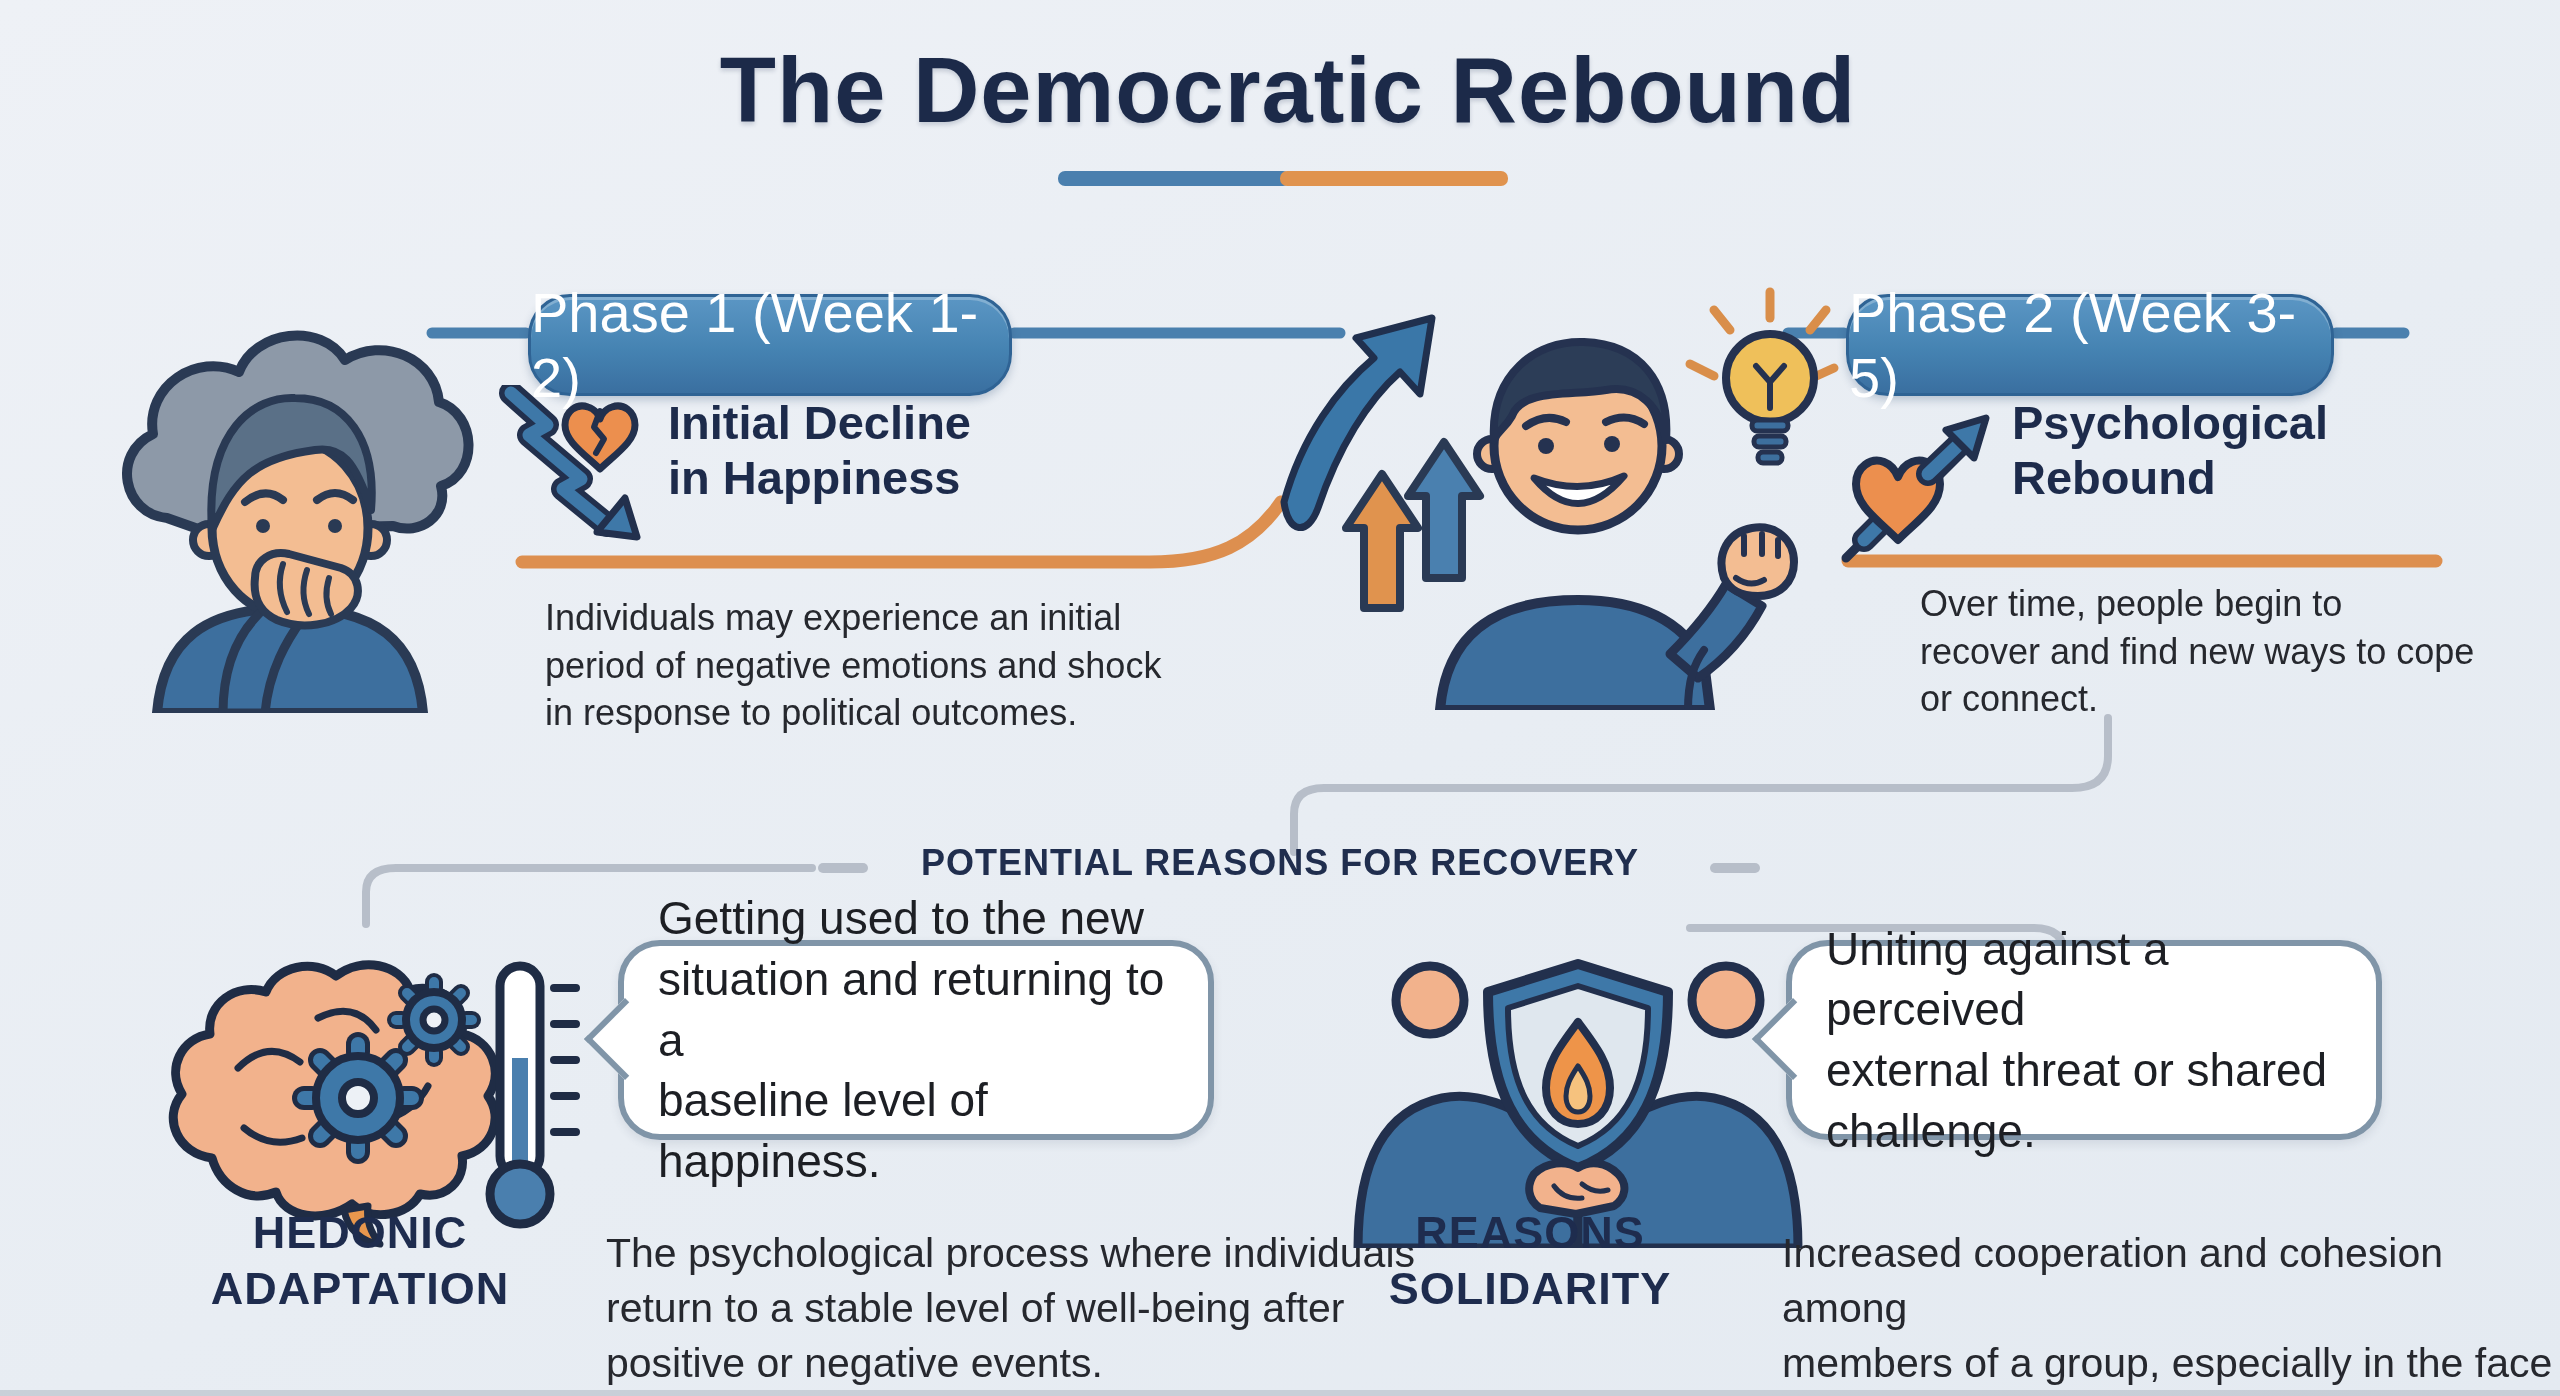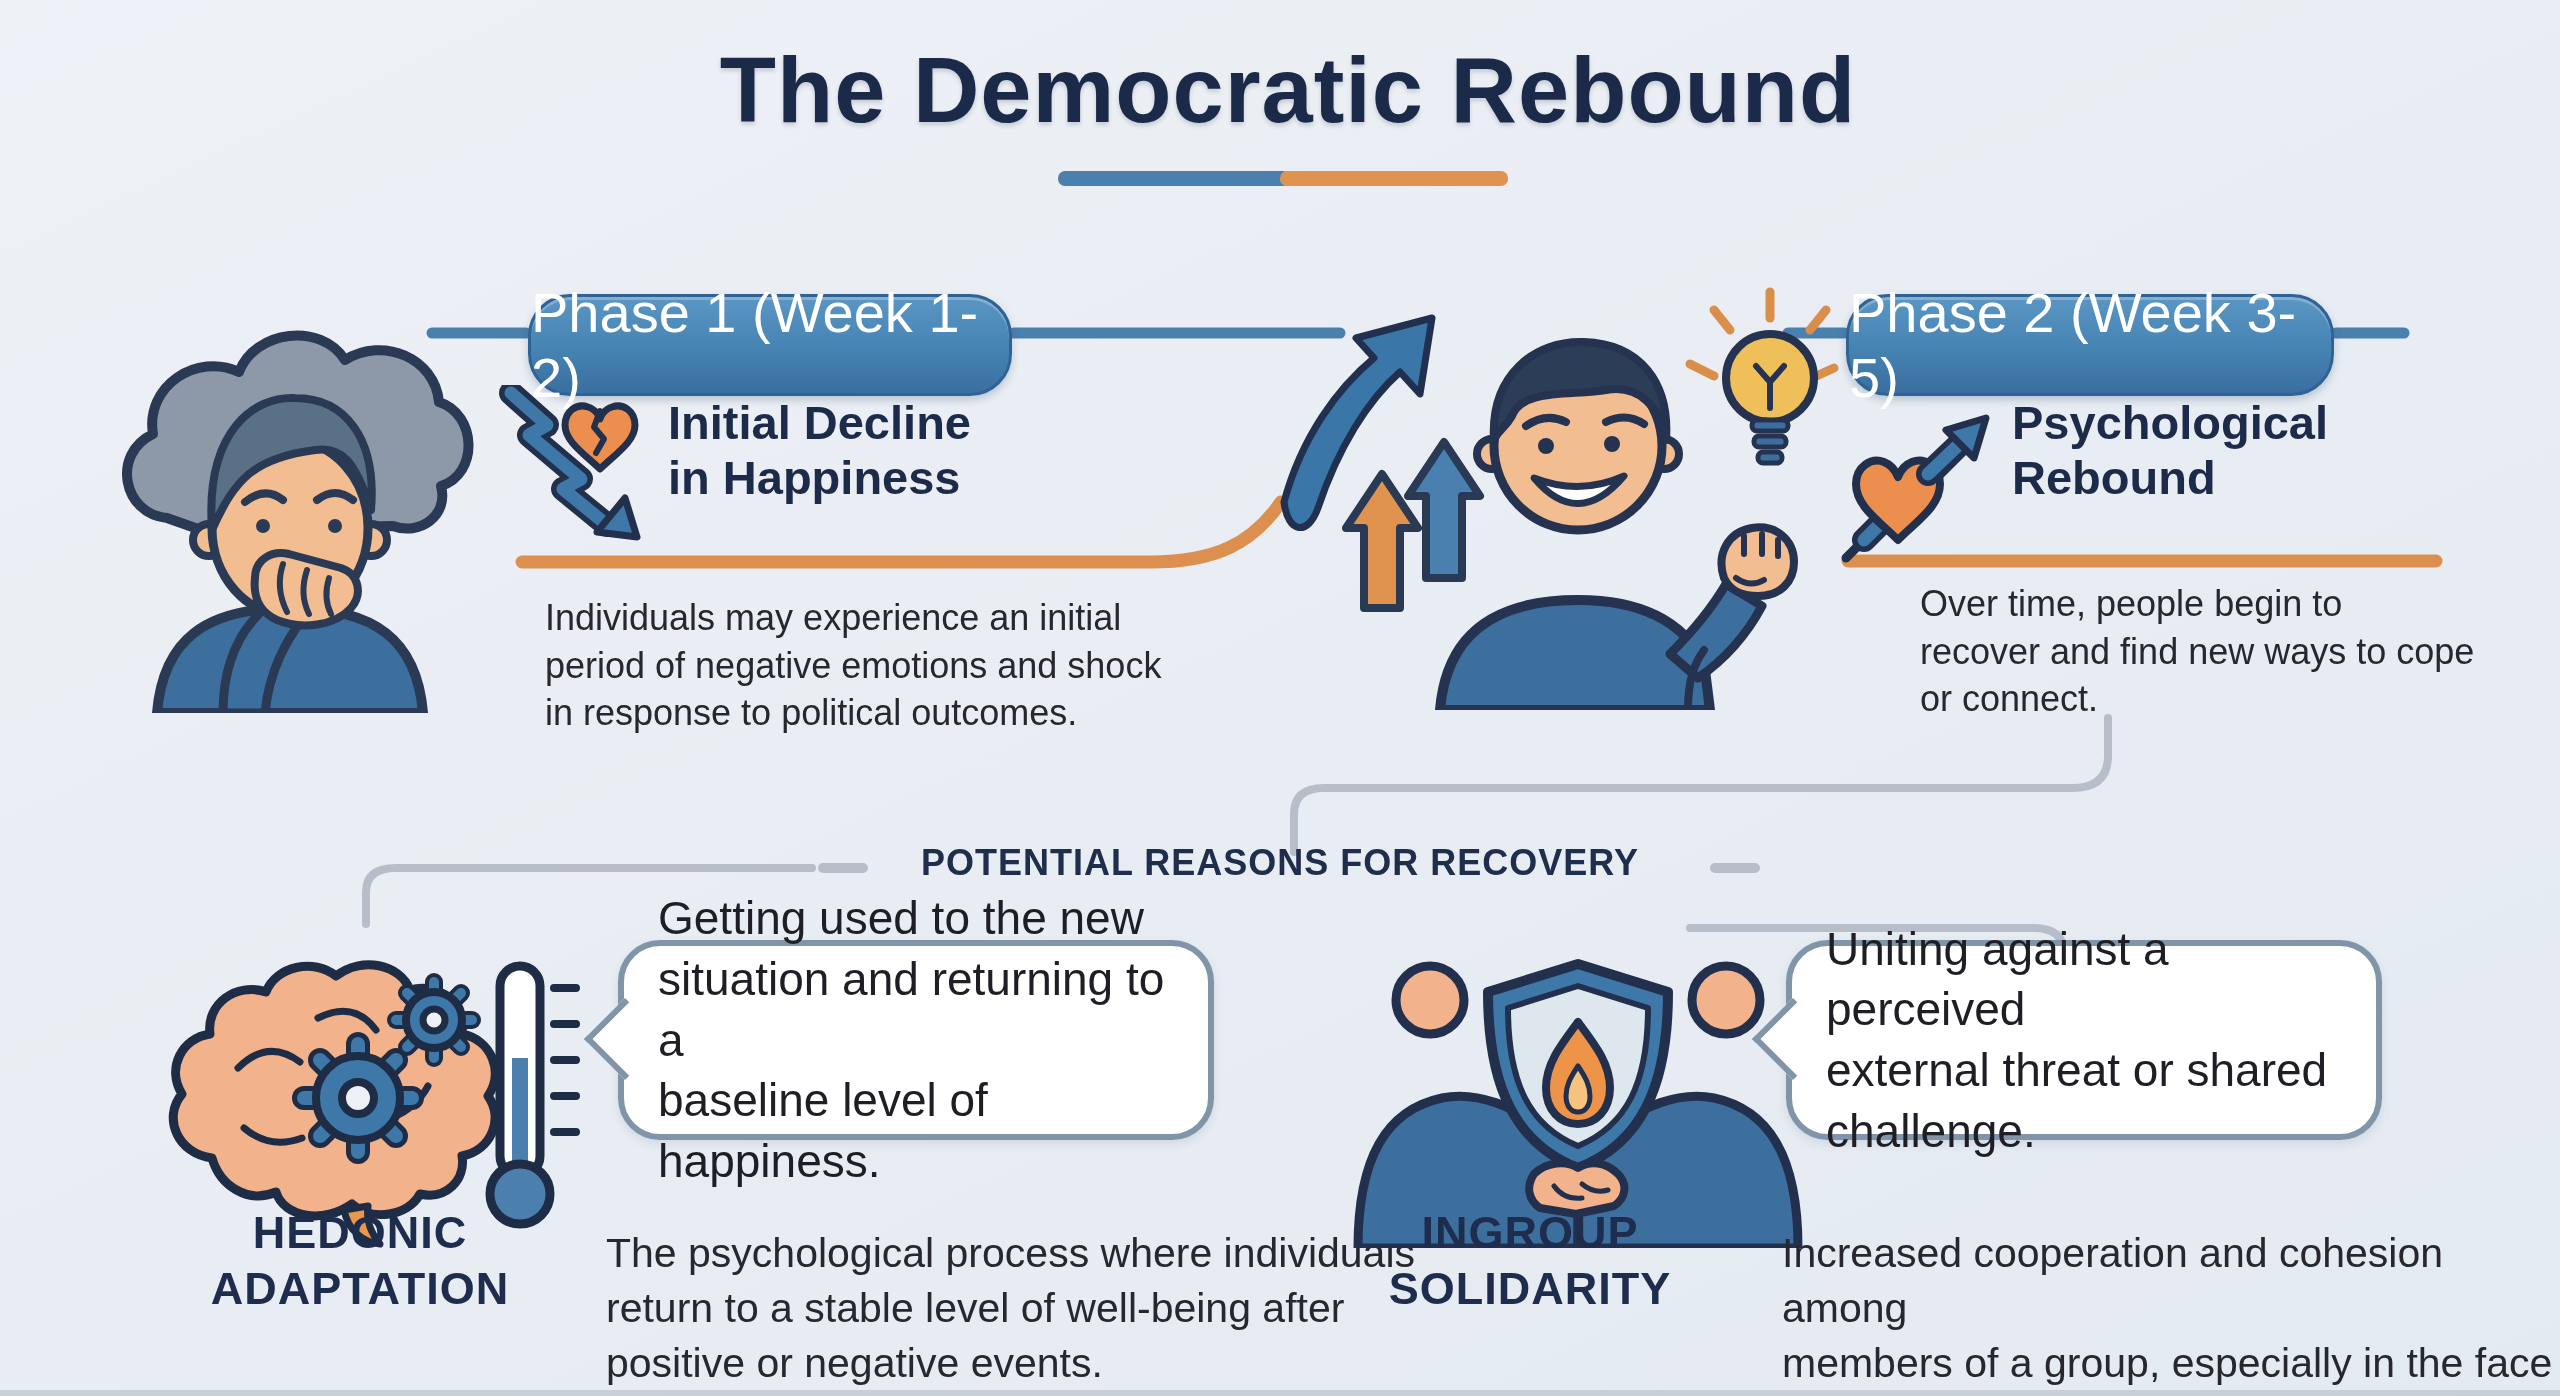--- a/index.html
+++ b/index.html
@@ -253,21 +253,21 @@
     <path d="M460,300 C460,210 432,162 376,150 C342,143 302,158 272,184 L240,212 L240,300 Z" fill="#3d6f9e" stroke="#22304d" stroke-width="9" stroke-linejoin="round"></path>
     <path d="M240,16 L330,44 C330,140 302,196 240,220 C178,196 150,140 150,44 Z" fill="#3e78a8" stroke="#22304d" stroke-width="10" stroke-linejoin="round"></path>
     <path d="M240,38 L310,60 C310,136 288,178 240,198 C192,178 170,136 170,60 Z" fill="#dfe7ee" stroke="#22304d" stroke-width="6" stroke-linejoin="round"></path>
     <path d="M240,74 C258,98 272,116 272,140 C272,162 258,176 240,176 C222,176 208,162 208,140 C208,116 222,98 240,74 Z" fill="#ee9449" stroke="#22304d" stroke-width="8" stroke-linejoin="round"></path>
     <path d="M240,118 C248,130 252,138 252,148 C252,158 247,164 240,164 C233,164 228,158 228,148 C228,138 232,130 240,118 Z" fill="#f6c27e" stroke="#22304d" stroke-width="5" stroke-linejoin="round"></path>
     <path d="M196,226 C188,238 190,252 202,260 L238,266 L276,258 C288,250 290,236 280,226 C268,214 252,212 240,220 C228,212 208,214 196,226 Z" fill="#f2b28c" stroke="#22304d" stroke-width="8" stroke-linejoin="round"></path>
     <path d="M216,238 q10,14 28,12" stroke="#22304d" stroke-width="5" fill="none" stroke-linecap="round"></path>
     <path d="M244,236 q12,10 26,6" stroke="#22304d" stroke-width="5" fill="none" stroke-linecap="round"></path>
   </svg>
 
-  <div class="abs reason-label pre" style="left:1320px;top:1205px;">INGROUP
+  <div class="abs reason-label pre" style="left:1320px;top:1205px;">REASONS
 SOLIDARITY</div>
 
   <div class="abs reason-desc pre" style="left:1782px;top:1226px;">Increased cooperation and cohesion among
 members of a group, especially in the face
 of common opposition.</div>
 
   <div class="abs" style="left:1786px;top:940px;">
     <div class="bubble-tail" style="left:-22px;top:70px;"></div>
     <div class="bubble pre">Uniting against a perceived
 external threat or shared

